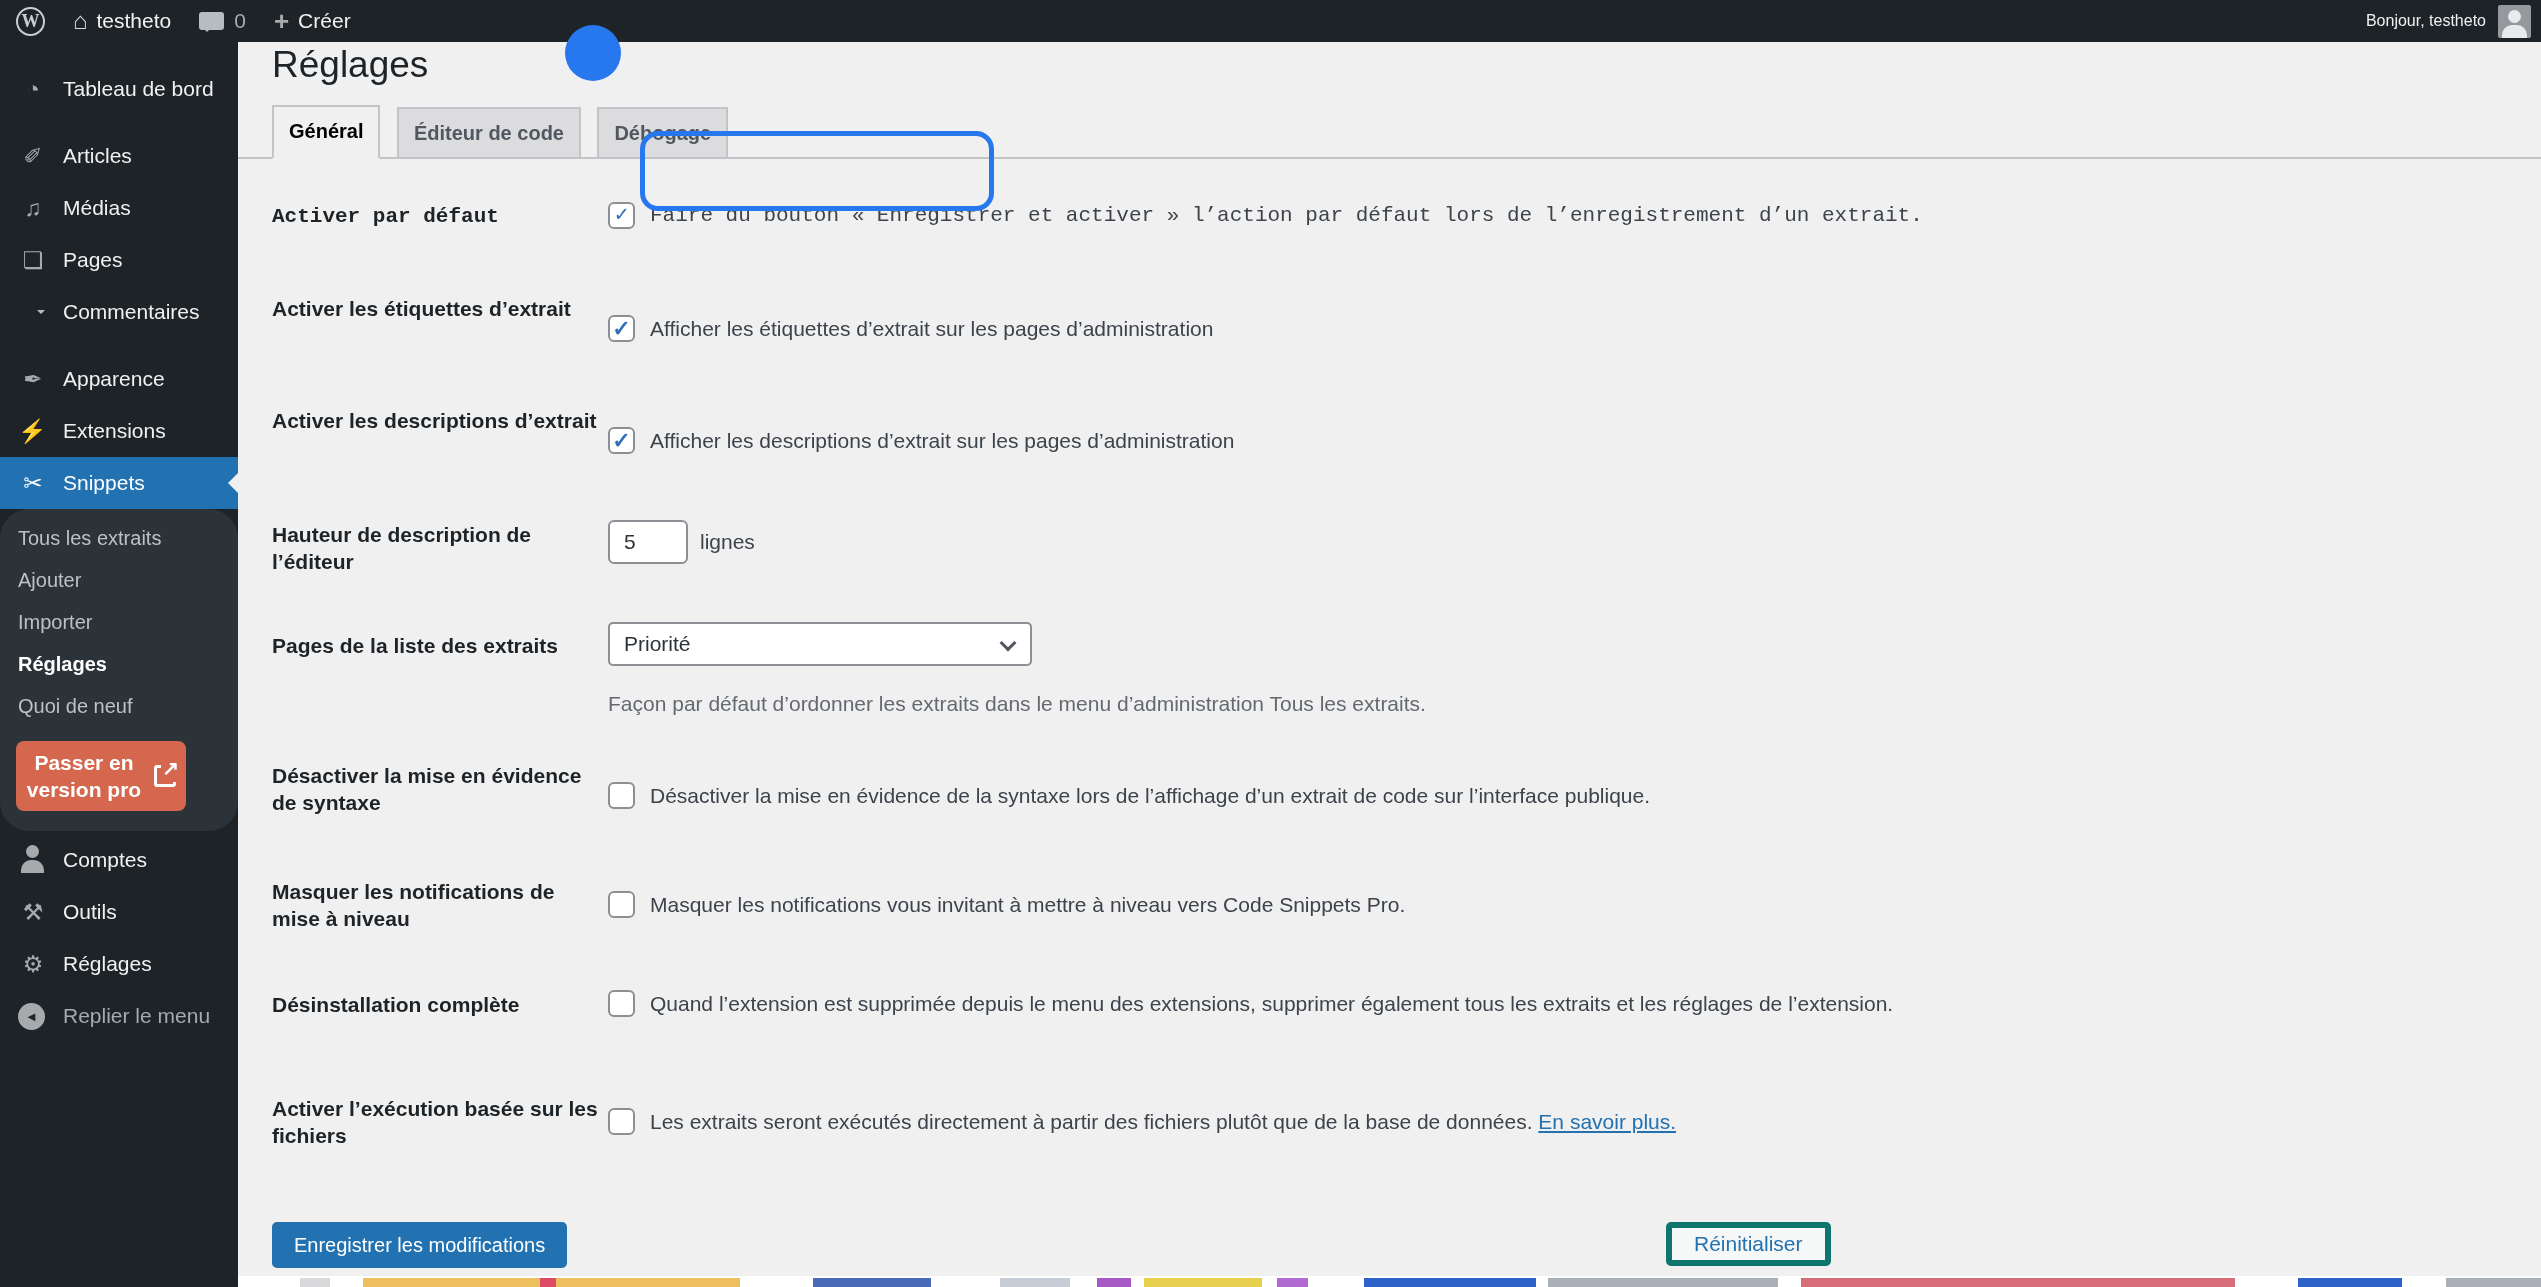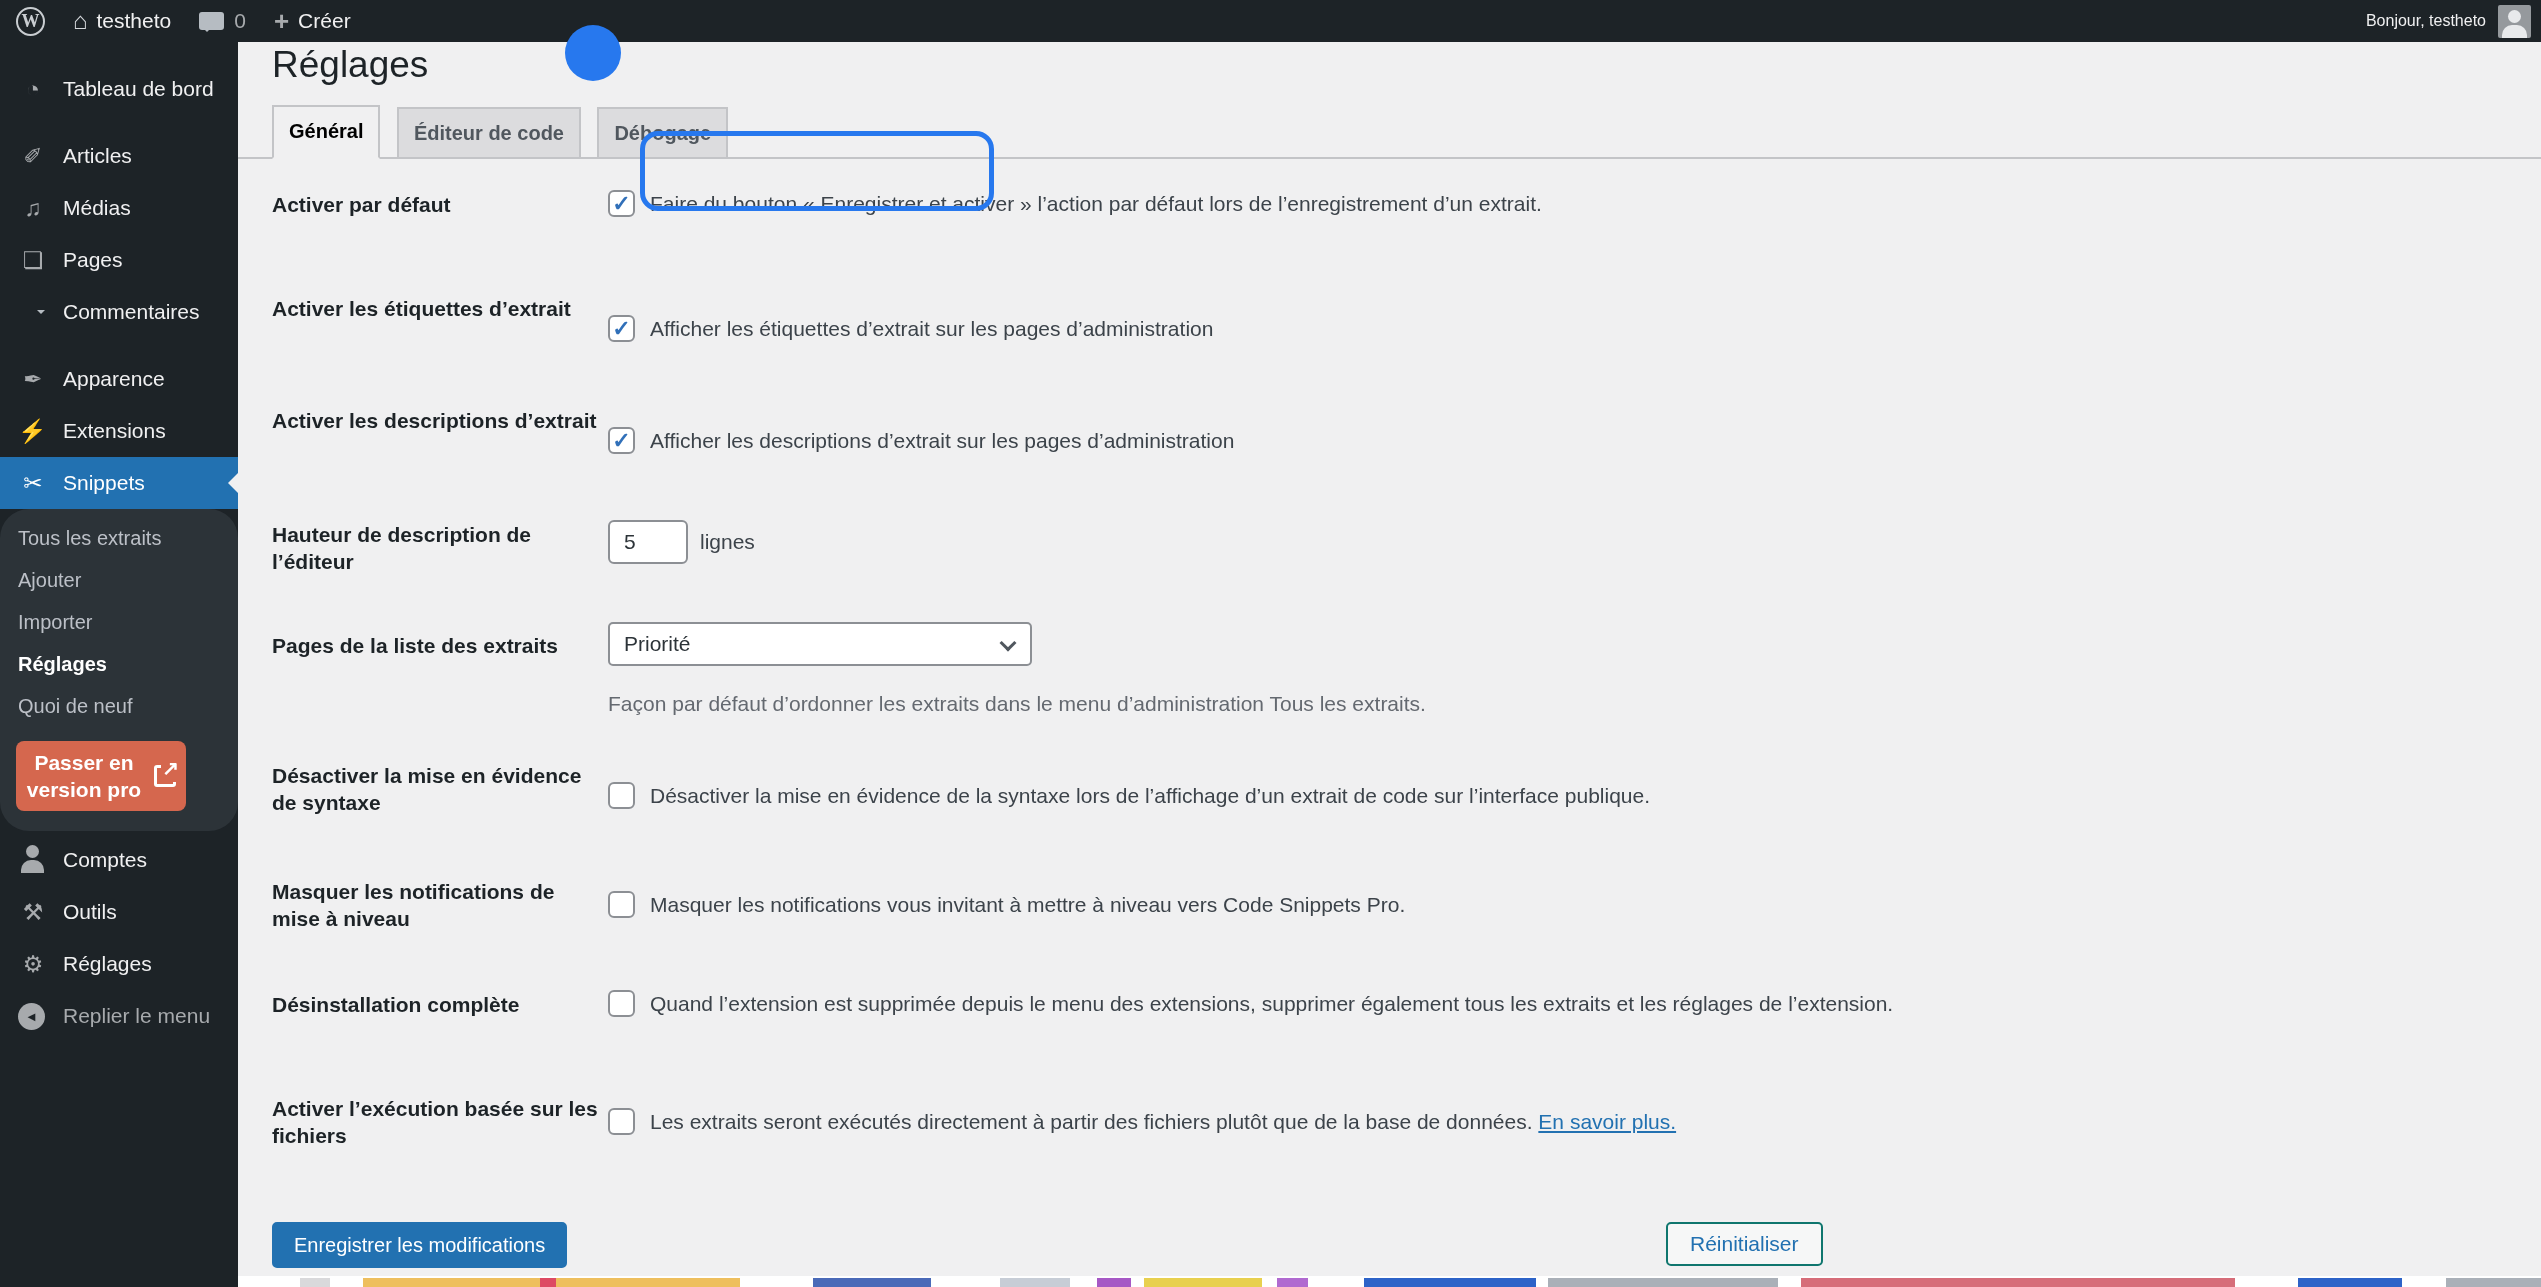--- a/index.html
+++ b/index.html
@@ -98,21 +98,21 @@
     transform:rotate(45deg); }
   .desc { margin-top:24px; color:#646970; font-size:21px; }
   .wrapnarrow { max-width:1470px; }
   .learn-link { color:#2271b1; text-decoration:underline; cursor:pointer; }
 
   
   .save-btn { position:absolute; left:34px; top:1180px; height:46px; padding:0 20px;
     background:#2271b1; border:2px solid #2271b1; border-radius:5px; color:#fff;
     font-size:20px; cursor:pointer; font-family:inherit; }
   .reset-btn { position:absolute; left:1428px; top:1180px; height:44px; padding:0 22px;
-    background:#f6f7f7; border:2px solid #0f766e; border-radius:5px; color:#2271b1;
+    background:#f6f7f7; border:6px solid #0f766e; border-radius:5px; color:#2271b1;
     font-size:21px; cursor:pointer; font-family:inherit; }
 
   
   .bottom-strip { position:absolute; left:238px; top:1276px; width:2303px; height:11px;
     background:#ffffff; overflow:hidden; }
   .seg { position:absolute; top:2px; height:9px; }
 </style>
 </head>
 <body>
 
@@ -213,21 +213,21 @@
 <div class="main">
   <h1 class="page-title">Réglages</h1>
 
   <div class="tabbar">
     <span class="tab active">Général</span>
     <span class="tab">Éditeur de code</span>
     <span class="tab">Débogage</span>
   </div>
   <div class="annot-rect"></div>
 
-  <div class="srow" style="top:148px;">
+  <div class="srow" style="top:160px;font-family:Liberation Mono, monospace;">
     <div class="lbl">Activer par défaut</div>
     <div class="ctl">
         <label class="cbline">
       <span class="cb">✓</span>
       <span>Faire du bouton « Enregistrer et activer » l’action par défaut lors de l’enregistrement d’un extrait.</span>
     </label>
       </div>
   </div>
 
   <div class="srow" style="top:252px;">

